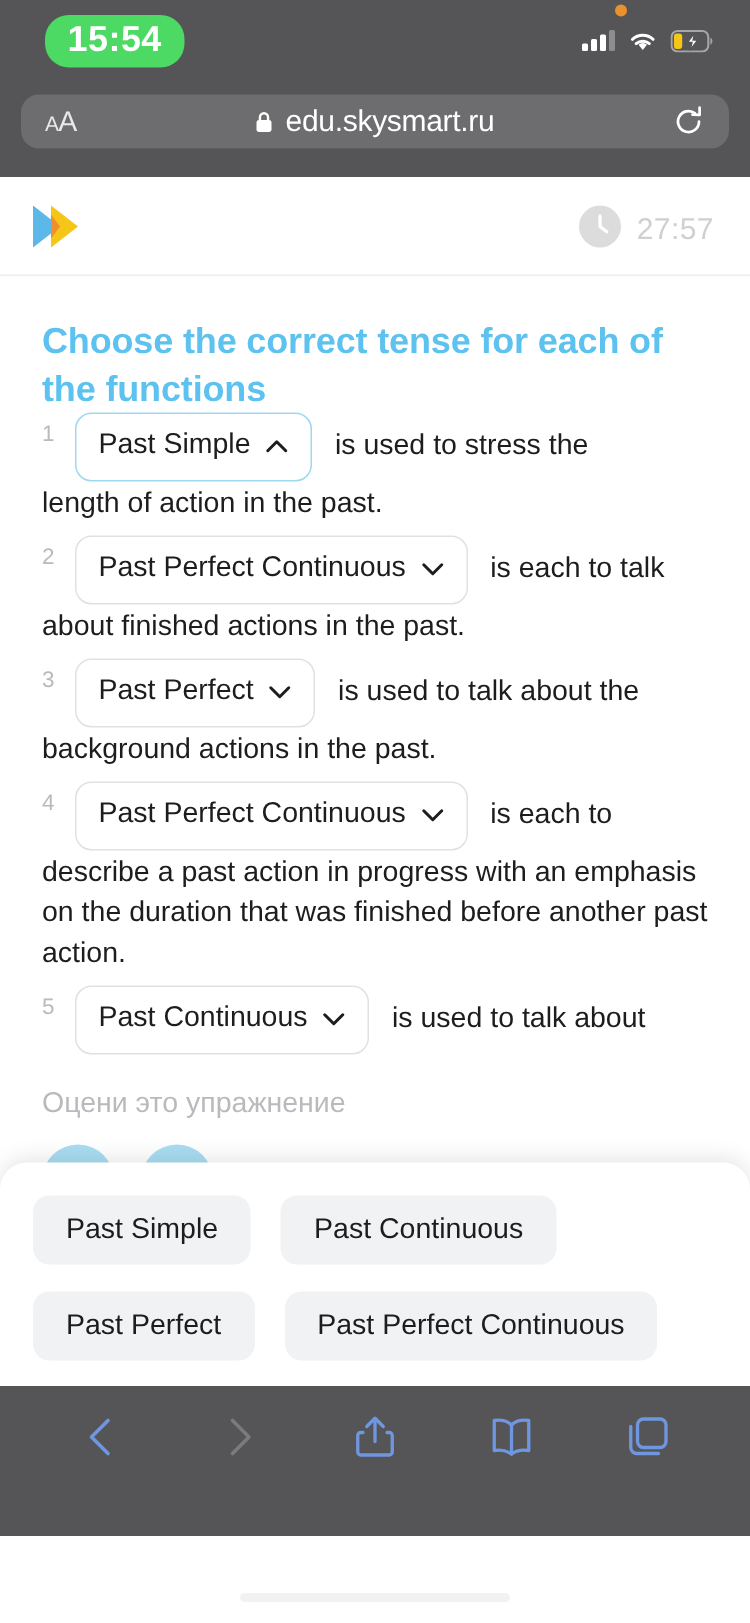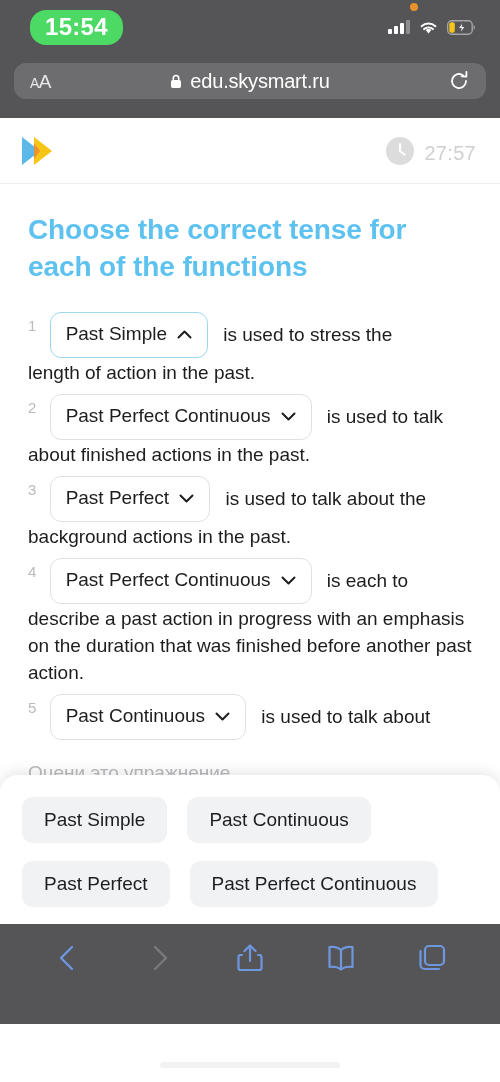--- a/index.html
+++ b/index.html
@@ -151,25 +151,24 @@
   .timer-text {
     color: #cfd0d2;
     font-size: 20px;
     letter-spacing: 0.3px;
   }
 
   .content { padding: 28px 28px 0; }
 
   .ex-title {
     color: #5dc2ef;
-    font-size: 28px;
+    font-size: 24px;
     font-weight: bold;
     line-height: 1.32;
     letter-spacing: -0.1px;
-    margin-bottom: 26px;
   }
 
   .q-item {
     position: relative;
     padding-left: 0;
     margin-bottom: 7px;
     font-size: 19px;
     color: #1d1d1f;
     line-height: 1.42;
   }
@@ -335,21 +334,21 @@
       </div>
 
       <div class="q-item">
         <span class="q-num">2</span>
         <span class="dropdown">
           <span>Past Perfect Continuous</span>
           <svg class="chev" viewBox="0 0 15 9">
             <path d="M1.5 1.5 L7.5 7.5 L13.5 1.5" stroke="#1d1d1f" stroke-width="2" fill="none" stroke-linecap="round" stroke-linejoin="round"></path>
           </svg>
         </span>
-        <span class="q-tail">is used to talk</span>
+        <span class="q-tail">is each to talk</span>
         <span class="q-rest">about finished actions in the past.</span>
       </div>
 
       <div class="q-item">
         <span class="q-num">3</span>
         <span class="dropdown">
           <span>Past Perfect</span>
           <svg class="chev" viewBox="0 0 15 9">
             <path d="M1.5 1.5 L7.5 7.5 L13.5 1.5" stroke="#1d1d1f" stroke-width="2" fill="none" stroke-linecap="round" stroke-linejoin="round"></path>
           </svg>

